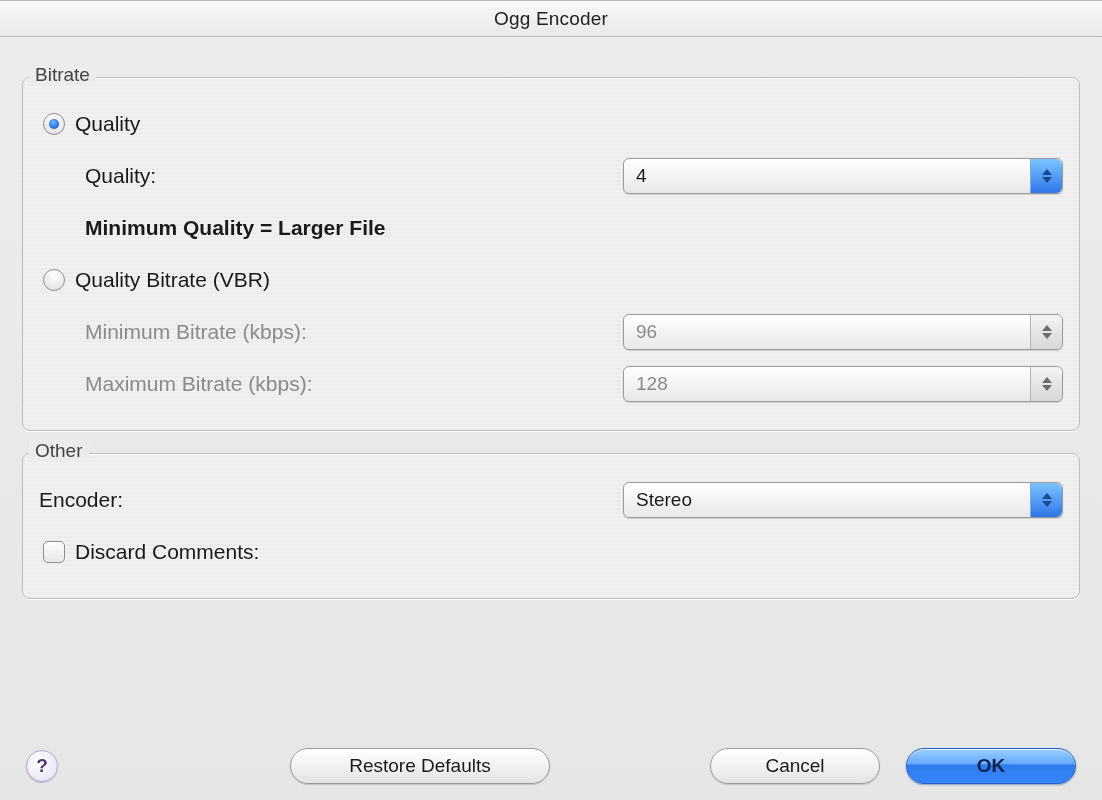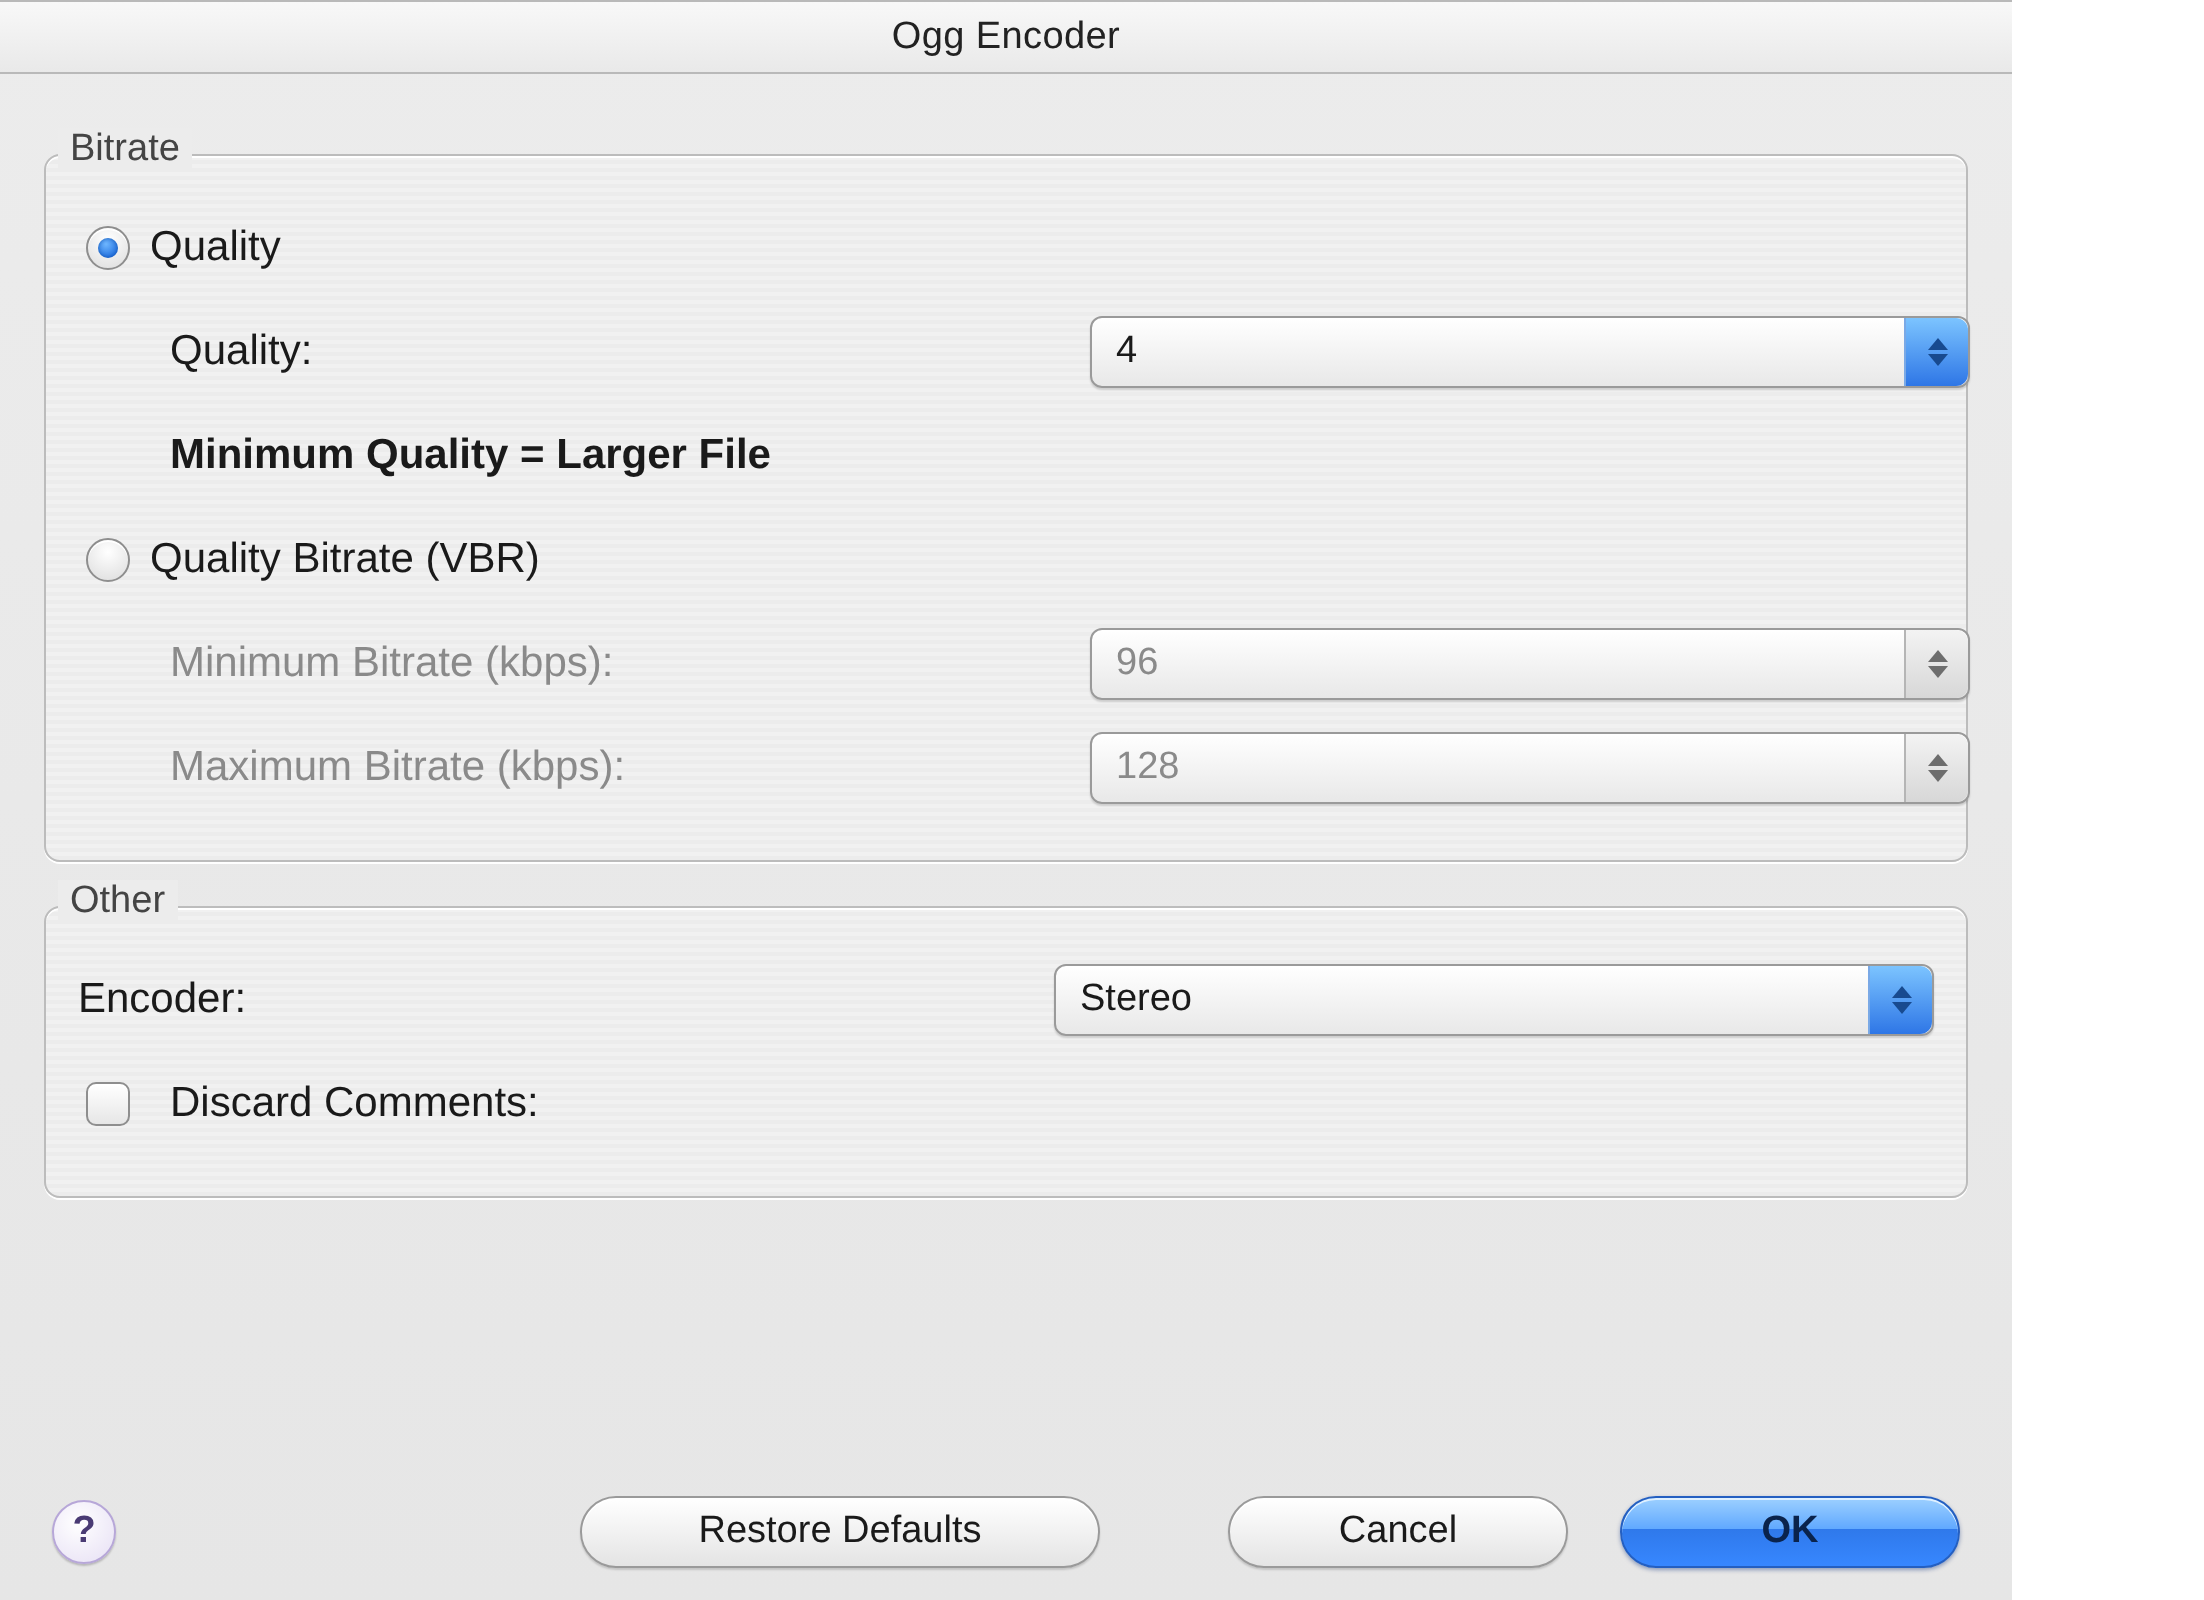--- a/index.html
+++ b/index.html
@@ -4,21 +4,21 @@
 <style>
   * { box-sizing: border-box; }
   html, body {
     margin: 0; padding: 0;
     font-family: "Lucida Grande", "Helvetica Neue", Arial, sans-serif;
     font-size: 19px;
     color: #1a1a1a;
     background: #fff;
   }
   .window {
-    width: 1006px;
+    width: 1102px;
     height: 800px;
     background: linear-gradient(#ececec, #e6e6e6);
     position: relative;
     border-top: 1px solid #b9b9b9;
     box-shadow: inset 0 1px 0 #fff;
   }
   .titlebar {
     height: 36px;
     line-height: 36px;
     text-align: center;
@@ -137,21 +137,21 @@
     border-left: 5px solid transparent;
     border-right: 5px solid transparent;
   }
   .arrows .chev.up   { border-bottom: 6px solid #184a8f; }
   .arrows .chev.down { border-top: 6px solid #184a8f; }
   .popup.dim .arrows .chev.up   { border-bottom: 6px solid #6d6d6d; }
   .popup.dim .arrows .chev.down { border-top: 6px solid #6d6d6d; }
   .checkbox {
     display: inline-flex;
     align-items: center;
-    gap: 20px;
+    gap: 10px;
     font-size: 21px;
     padding: 6px 4px;
   }
   .checkbox .box {
     width: 22px; height: 22px;
     border-radius: 5px;
     border: 1px solid #8e8e8e;
     background: linear-gradient(#ffffff, #e6e6e6);
     box-shadow: inset 0 1px 0 #fff;
   }

